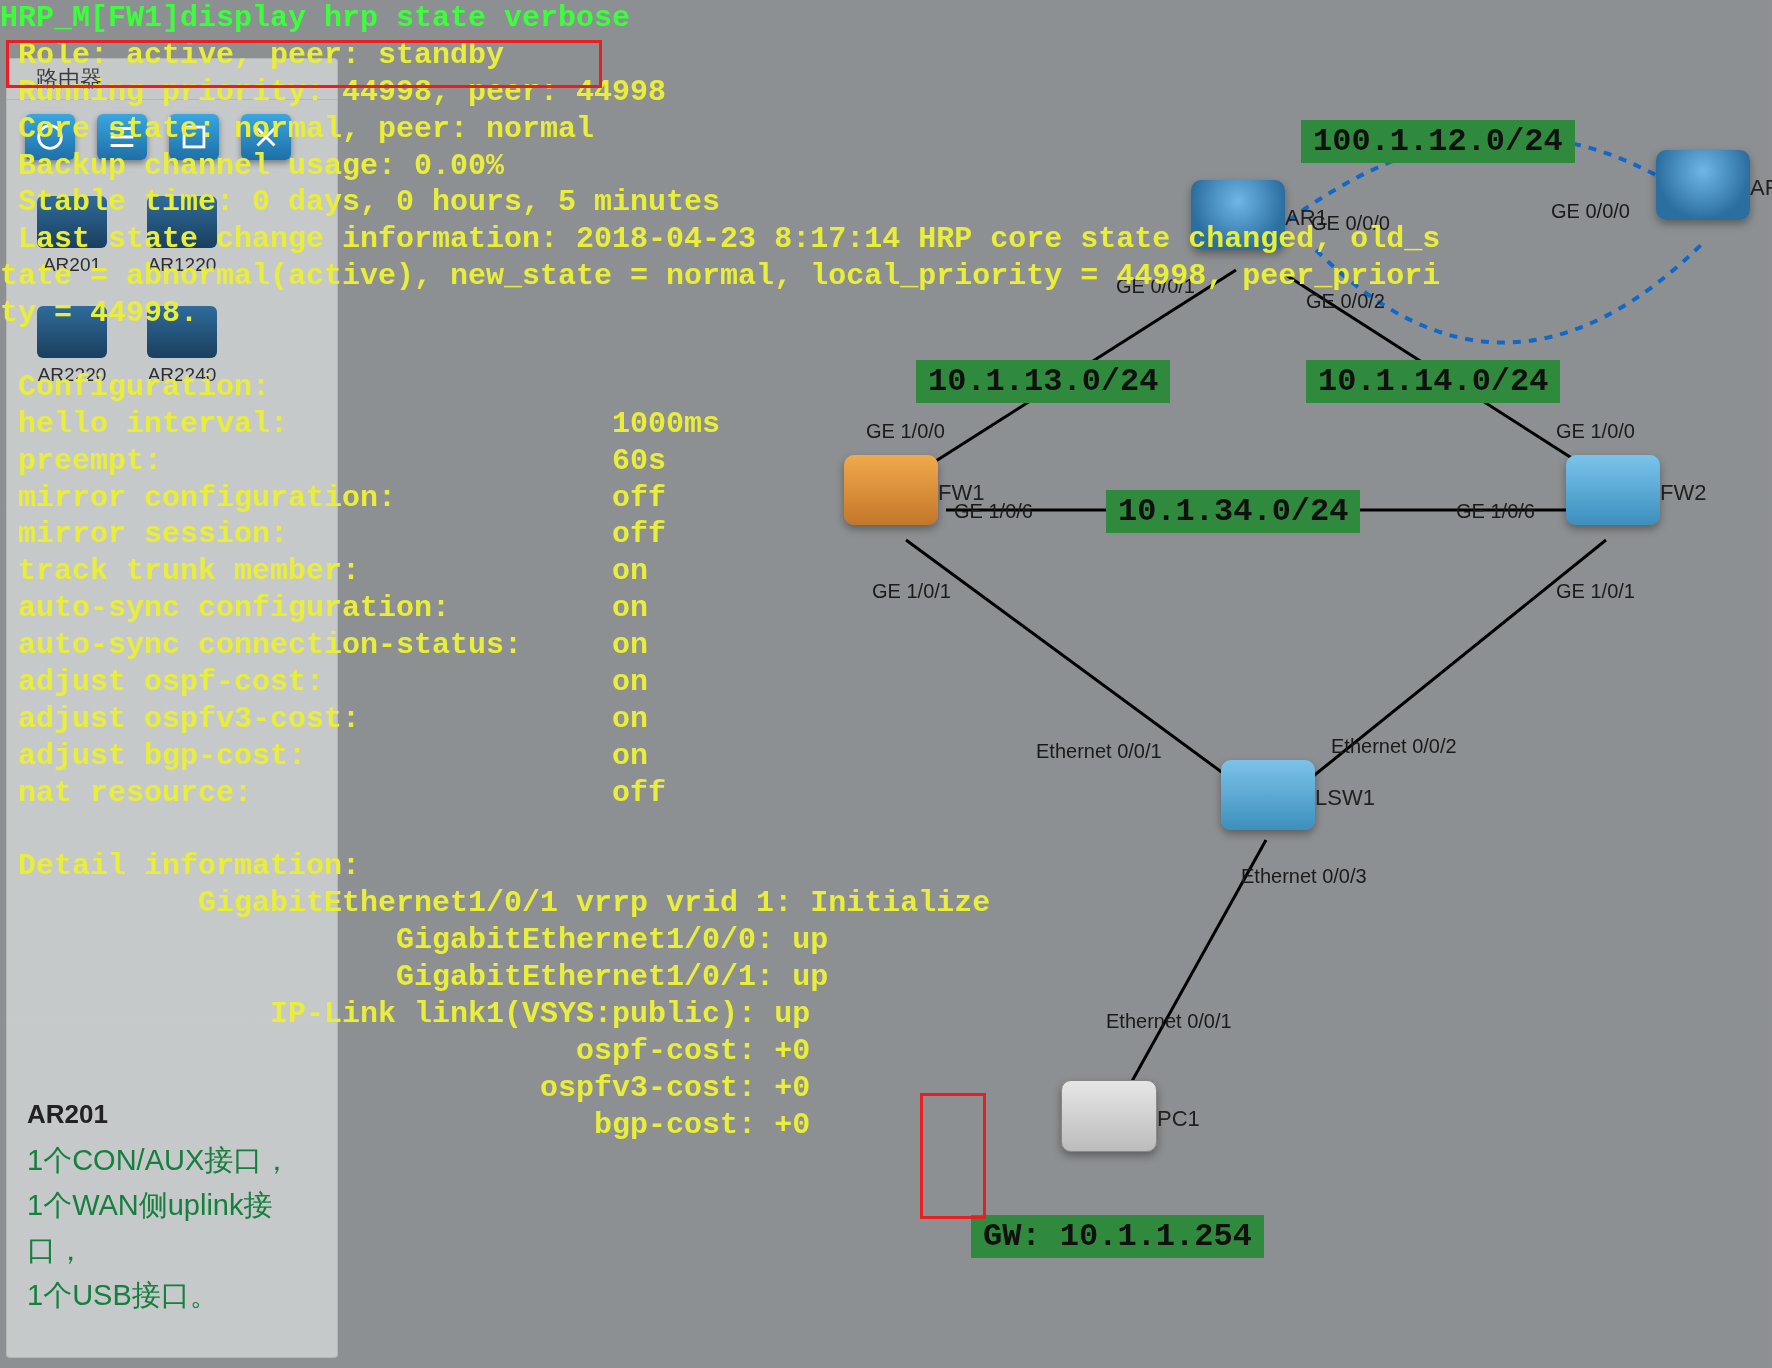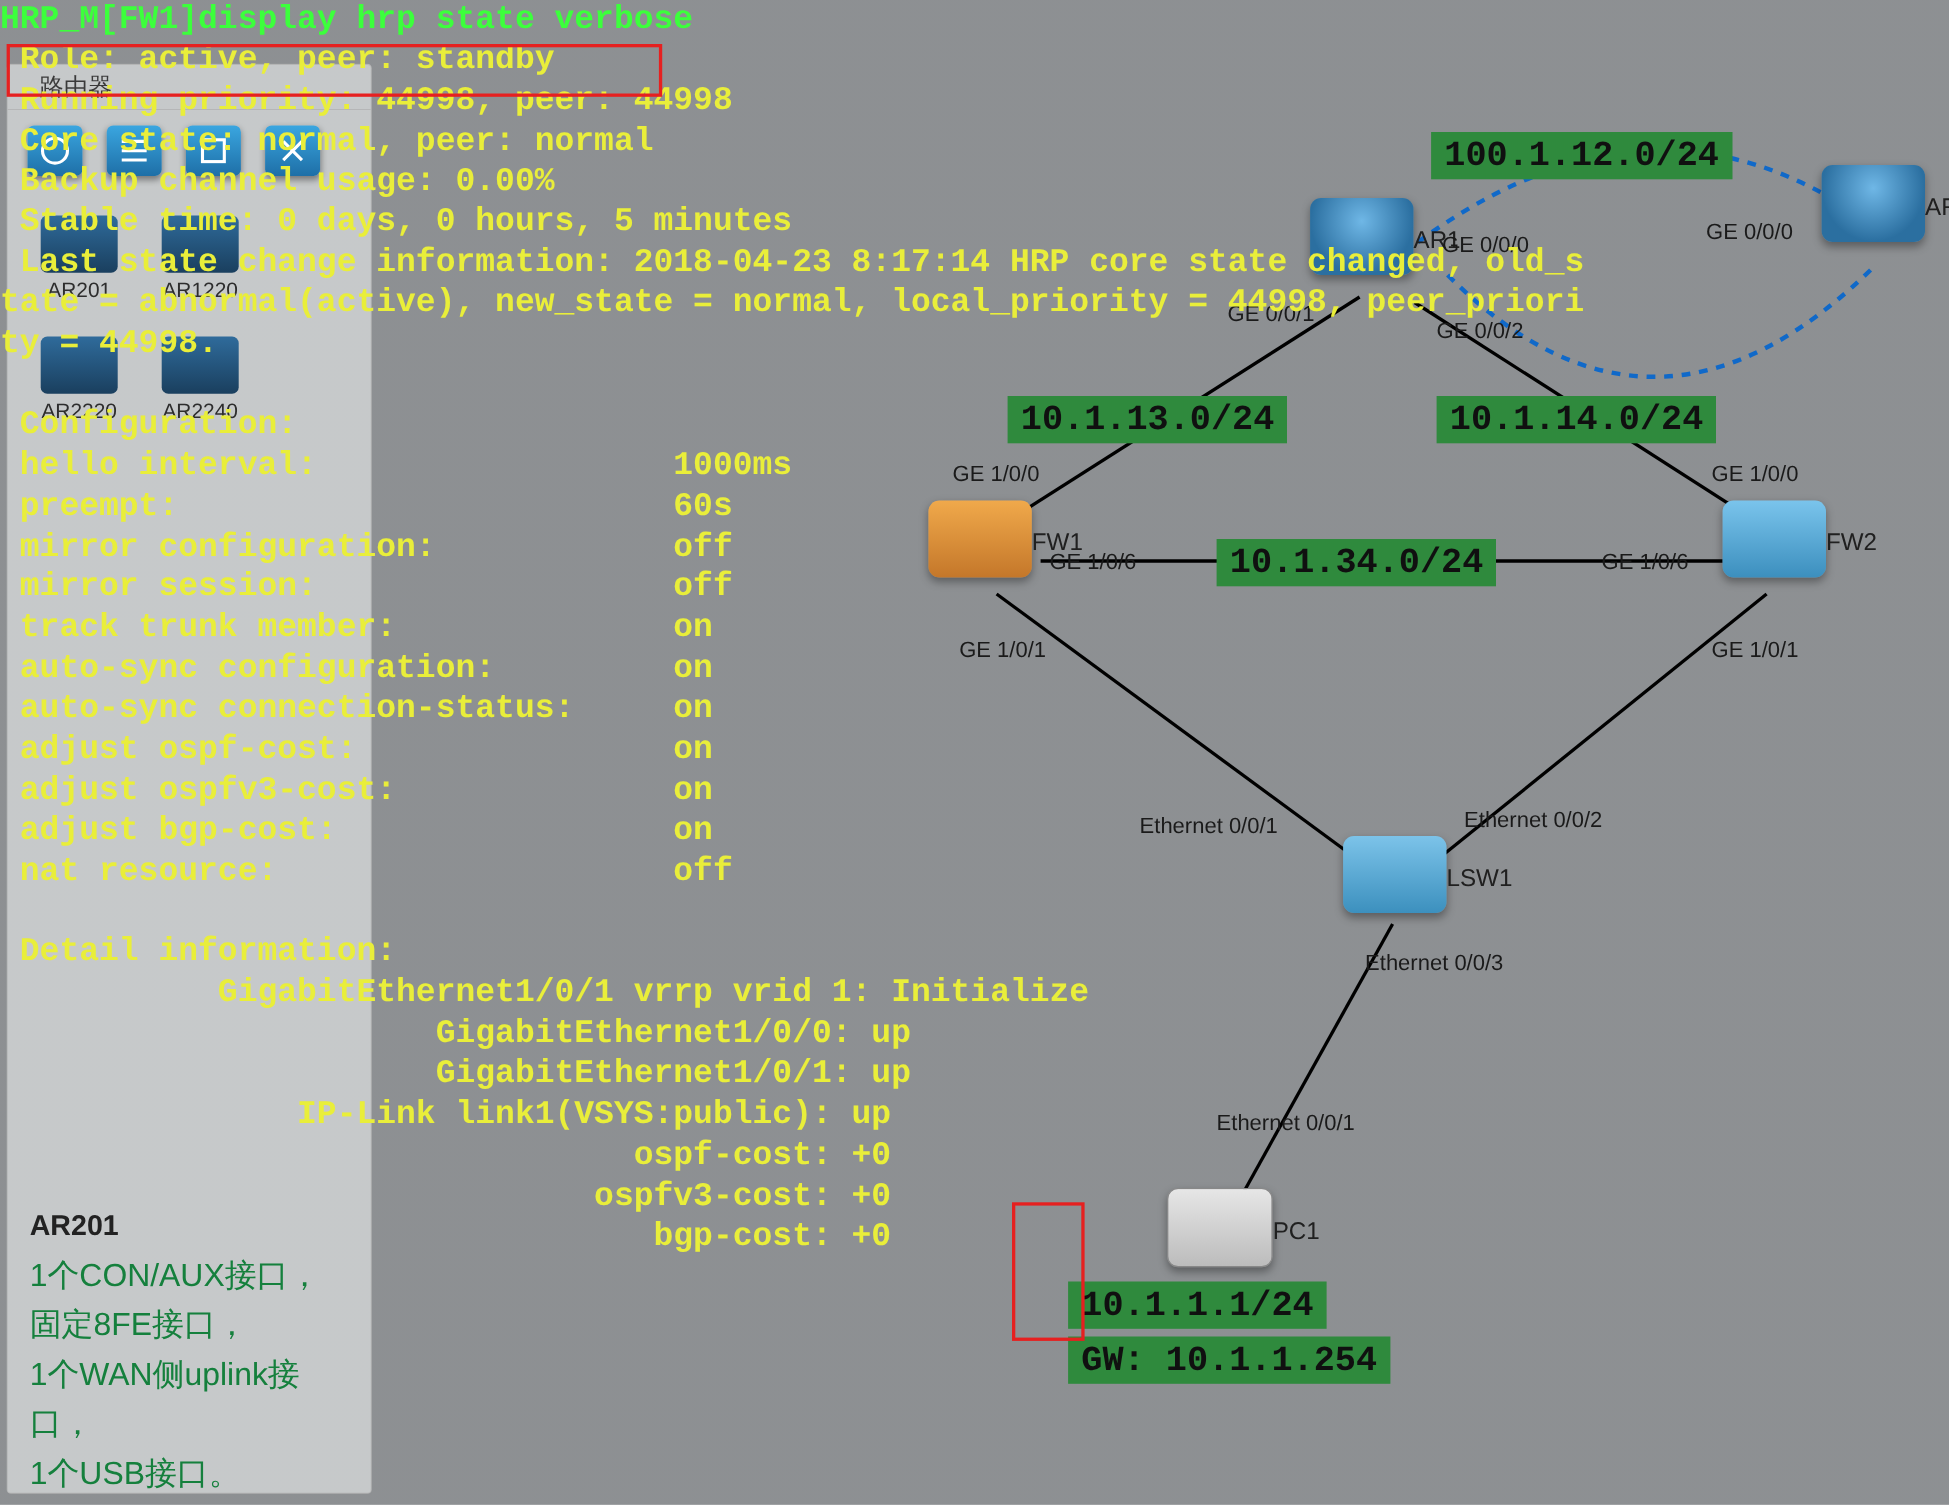--- a/index.html
+++ b/index.html
@@ -81,21 +81,20 @@
         <span>AR2220</span>
       </div>
     <div class="dev">
         <div class="dev-ic router-ic"></div>
         <span>AR2240</span>
       </div>
   </div>
   <div class="info-box">
     <div class="info-title">AR201</div>
     <div class="info-line">1个CON/AUX接口，</div>
-    <div class="info-line">固定8FE接口，</div>
     <div class="info-line">1个WAN侧uplink接口，</div>
     <div class="info-line">1个USB接口。</div>
   </div>
 </div>
 
 <div class="canvas">
   <svg class="links">
 
     <path d="M930 230 Q1150 60 1350 200" stroke="#1069c9" stroke-width="4" stroke-dasharray="8 8" fill="none"></path>
     <path d="M970 250 Q1160 440 1360 240" stroke="#1069c9" stroke-width="4" stroke-dasharray="8 8" fill="none"></path>
@@ -145,21 +144,20 @@
   <div class="plabel" style="left:1210px;top:580px">GE 1/0/1</div>
   <div class="plabel" style="left:690px;top:740px">Ethernet 0/0/1</div>
   <div class="plabel" style="left:985px;top:735px">Ethernet 0/0/2</div>
   <div class="plabel" style="left:895px;top:865px">Ethernet 0/0/3</div>
   <div class="plabel" style="left:760px;top:1010px">Ethernet 0/0/1</div>
 
   <div class="subnet" style="left:955px;top:120px">100.1.12.0/24</div>
   <div class="subnet" style="left:570px;top:360px">10.1.13.0/24</div>
   <div class="subnet" style="left:960px;top:360px">10.1.14.0/24</div>
   <div class="subnet" style="left:760px;top:490px">10.1.34.0/24</div>
-  <div class="subnet" style="left:625px;top:1165px">10.1.1.1/24</div>
   <div class="subnet" style="left:625px;top:1215px">GW: 10.1.1.254</div>
 </div>
 
 <div class="cli" id="cli"><span class="g">HRP_M[FW1]display hrp state verbose</span>
 <span> Role: active, peer: standby</span>
 <span> Running priority: 44998, peer: 44998</span>
 <span> Core state: normal, peer: normal</span>
 <span> Backup channel usage: 0.00%</span>
 <span> Stable time: 0 days, 0 hours, 5 minutes</span>
 <span> Last state change information: 2018-04-23 8:17:14 HRP core state changed, old_s</span>

